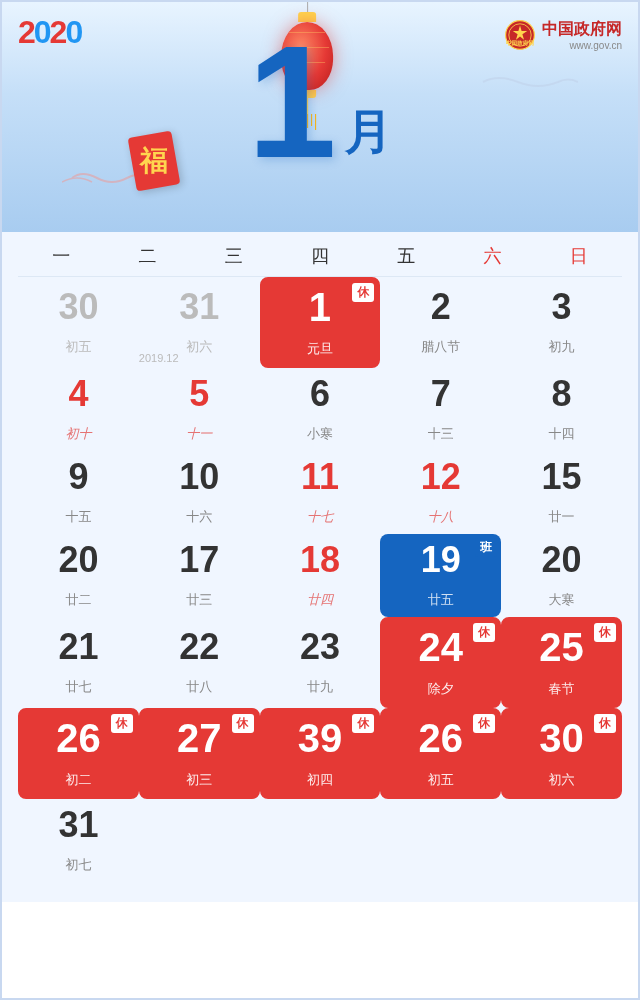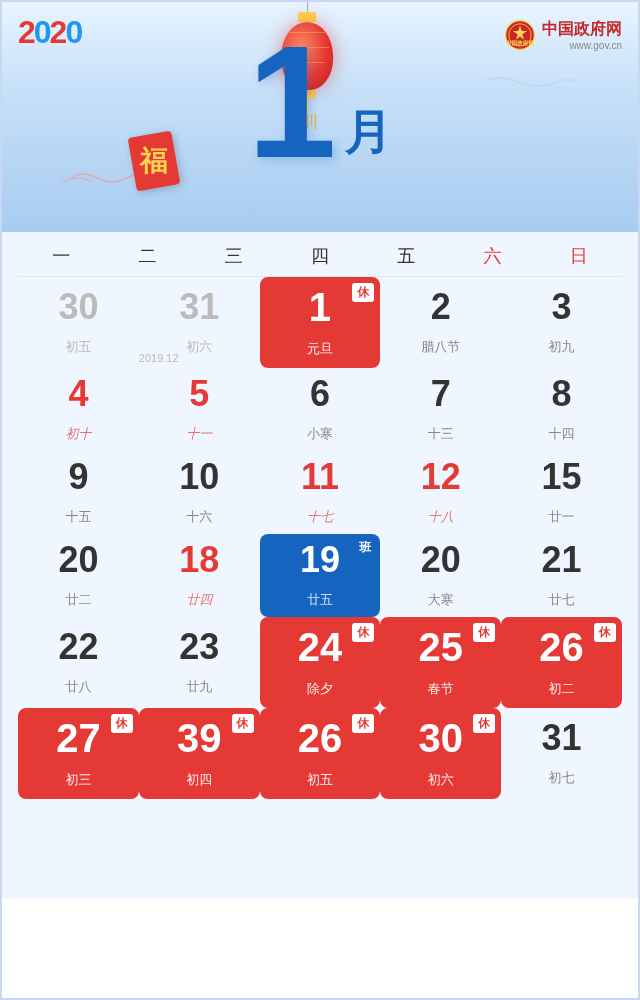--- a/index.html
+++ b/index.html
@@ -328,20 +328,24 @@
     </div>
 
     <div class="cal-cell">
       <span class="main-num">15</span>
       <span class="sub-text">廿一</span>
     </div>
     <div class="cal-cell">
       <span class="main-num">20</span>
       <span class="sub-text">廿二</span>
     </div>
+    <div class="cal-cell">
+      <span class="main-num">17</span>
+      <span class="sub-text">廿三</span>
+    </div>
     <div class="cal-cell weekend">
       <span class="main-num">18</span>
       <span class="sub-text">廿四</span>
     </div>
 
     <div class="cal-cell workday-cell">
       <div class="workday-badge">班</div>
       <span class="main-num">19</span>
       <span class="sub-text">廿五</span>
     </div>

